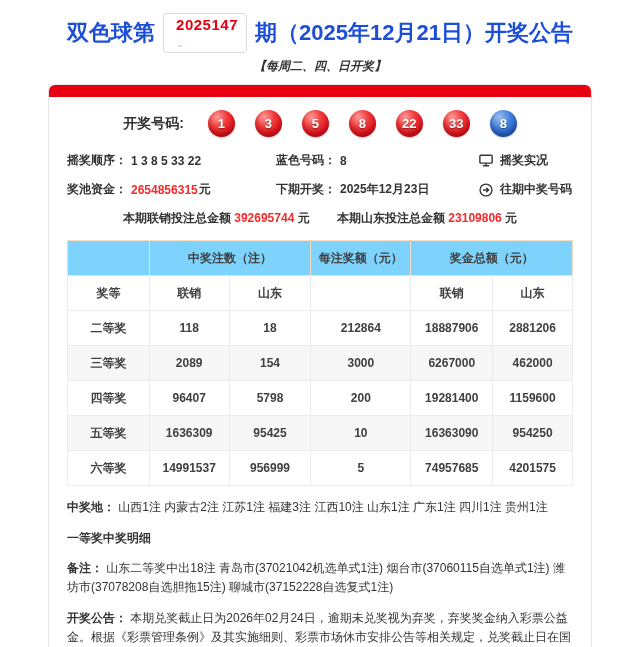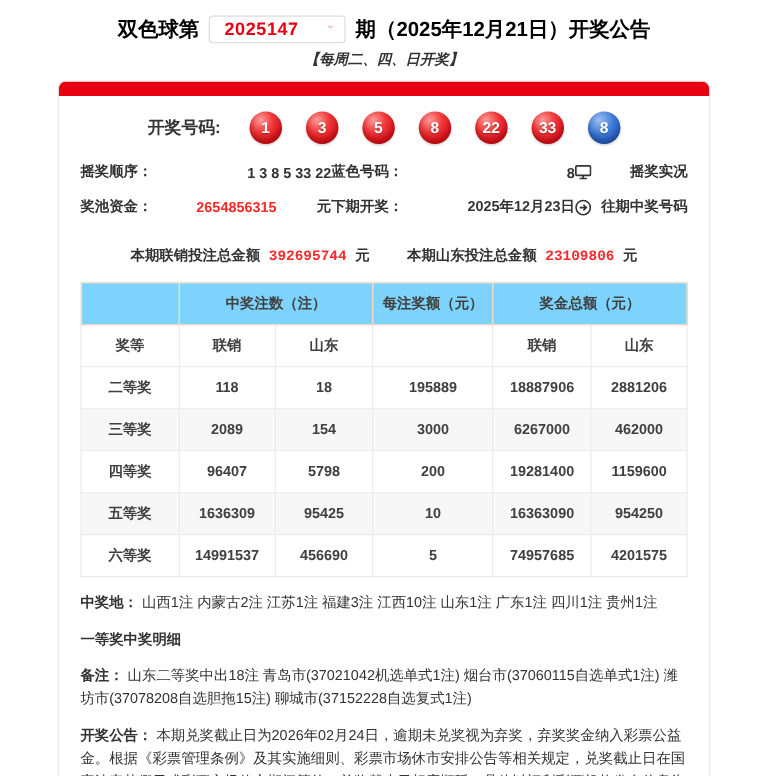--- a/index.html
+++ b/index.html
@@ -4,25 +4,25 @@
 <style>
   * { margin:0; padding:0; box-sizing:border-box; }
   html,body { width:640px; height:647px; overflow:hidden; }
   body {
     font-family:"Liberation Sans","DejaVu Sans",sans-serif;
     background:#ffffff; color:#333;
   }
   
   .page-header { padding-top:13px; text-align:center; }
   .title-line { display:flex; align-items:center; justify-content:center; gap:8px; }
-  .title-text { font-size:17px; font-weight:700; color:#000000; }
+  .title-text { font-size:22px; font-weight:700; color:#1d4ed8; }
   .period-select {
-    display:inline-flex; align-items:flex-start; gap:22px;
+    display:inline-flex; align-items:flex-start; gap:6px;
     border:1px solid #ddd; border-radius:3px; background:#fff;
-    padding:2px 8px 2px 12px; cursor:pointer;
+    padding:2px 8px 2px 12px; cursor:pointer;flex-direction:column;
   }
   .period-select .num { color:#e60012; font-weight:700; font-size:15px; letter-spacing:.5px; }
   .chev { font-size:10px; color:#f0a6a6; transform:scaleY(.8); }
   .subtitle { margin-top:5px; font-size:12px; font-weight:700; color:#333;font-style:italic; }
 
   
   .card {
     margin:9px 48px 0;
     border:1px solid #e5e5e5;
     border-radius:7px 7px 3px 3px;
@@ -48,27 +48,27 @@
   .ball-blue {
     background:radial-gradient(circle at 34% 26%, #9dbdf0 0%, #3d7cd9 45%, #2a5cb8 80%, #1d4894 100%);
     box-shadow:inset 0 -4px 5px rgba(10,40,110,.45), 0 1px 2px rgba(0,0,0,.2);
   }
 
   
   .info-grid {
     display:grid; grid-template-columns:209px 203px 1fr;
     row-gap:12px; margin-top:15px; font-size:12px; font-weight:700; color:#333;
   }
-  .info-cell { display:flex; align-items:center; gap:4px; white-space:nowrap;justify-content:space-between; }
+  .info-cell { display:flex; align-items:center; gap:4px; white-space:nowrap; }
   .red-num { color:#f62a2a; }
   .link-cell { cursor:pointer; }
   .icon { display:inline-flex; align-items:center; margin-right:3px; }
 
   
-  .totals-line { margin-top:24px; text-align:center; font-size:12px; font-weight:700;font-family:Liberation Mono, monospace; }
+  .totals-line { margin-top:12px; text-align:center; font-size:12px; font-weight:700; }
   .totals-line .grp { margin:0 12px; }
 
   
   table.prize { width:100%; border-collapse:collapse; margin-top:13px; table-layout:fixed; }
   table.prize th, table.prize td {
     border:1px solid #ececec; height:35px; text-align:center;
     font-size:12px; font-weight:700; color:#404040; padding:0 2px;
   }
   table.prize th.peach { background:#7dd3fc; border-color:#f5dcc2; }
   table.prize tr.stripe td { background:#f7f7f7; }
@@ -187,21 +187,21 @@
           <th></th>
           <th>联销</th>
           <th>山东</th>
         </tr>
       </thead>
       <tbody>
           <tr>
             <td>二等奖</td>
             <td>118</td>
             <td>18</td>
-            <td>195889</td>
+            <td>212864</td>
             <td>18887906</td>
             <td>2881206</td>
           </tr>
           <tr class="stripe">
             <td>三等奖</td>
             <td>2089</td>
             <td>154</td>
             <td>3000</td>
             <td>6267000</td>
             <td>462000</td>
@@ -218,21 +218,21 @@
             <td>五等奖</td>
             <td>1636309</td>
             <td>95425</td>
             <td>10</td>
             <td>16363090</td>
             <td>954250</td>
           </tr>
           <tr>
             <td>六等奖</td>
             <td>14991537</td>
-            <td>456690</td>
+            <td>956999</td>
             <td>5</td>
             <td>74957685</td>
             <td>4201575</td>
           </tr>
         </tbody>
     </table>
 
     <div class="text-block">
       <b>中奖地：</b>
       <span>山西1注 内蒙古2注 江苏1注 福建3注 江西10注 山东1注 广东1注 四川1注 贵州1注</span>

